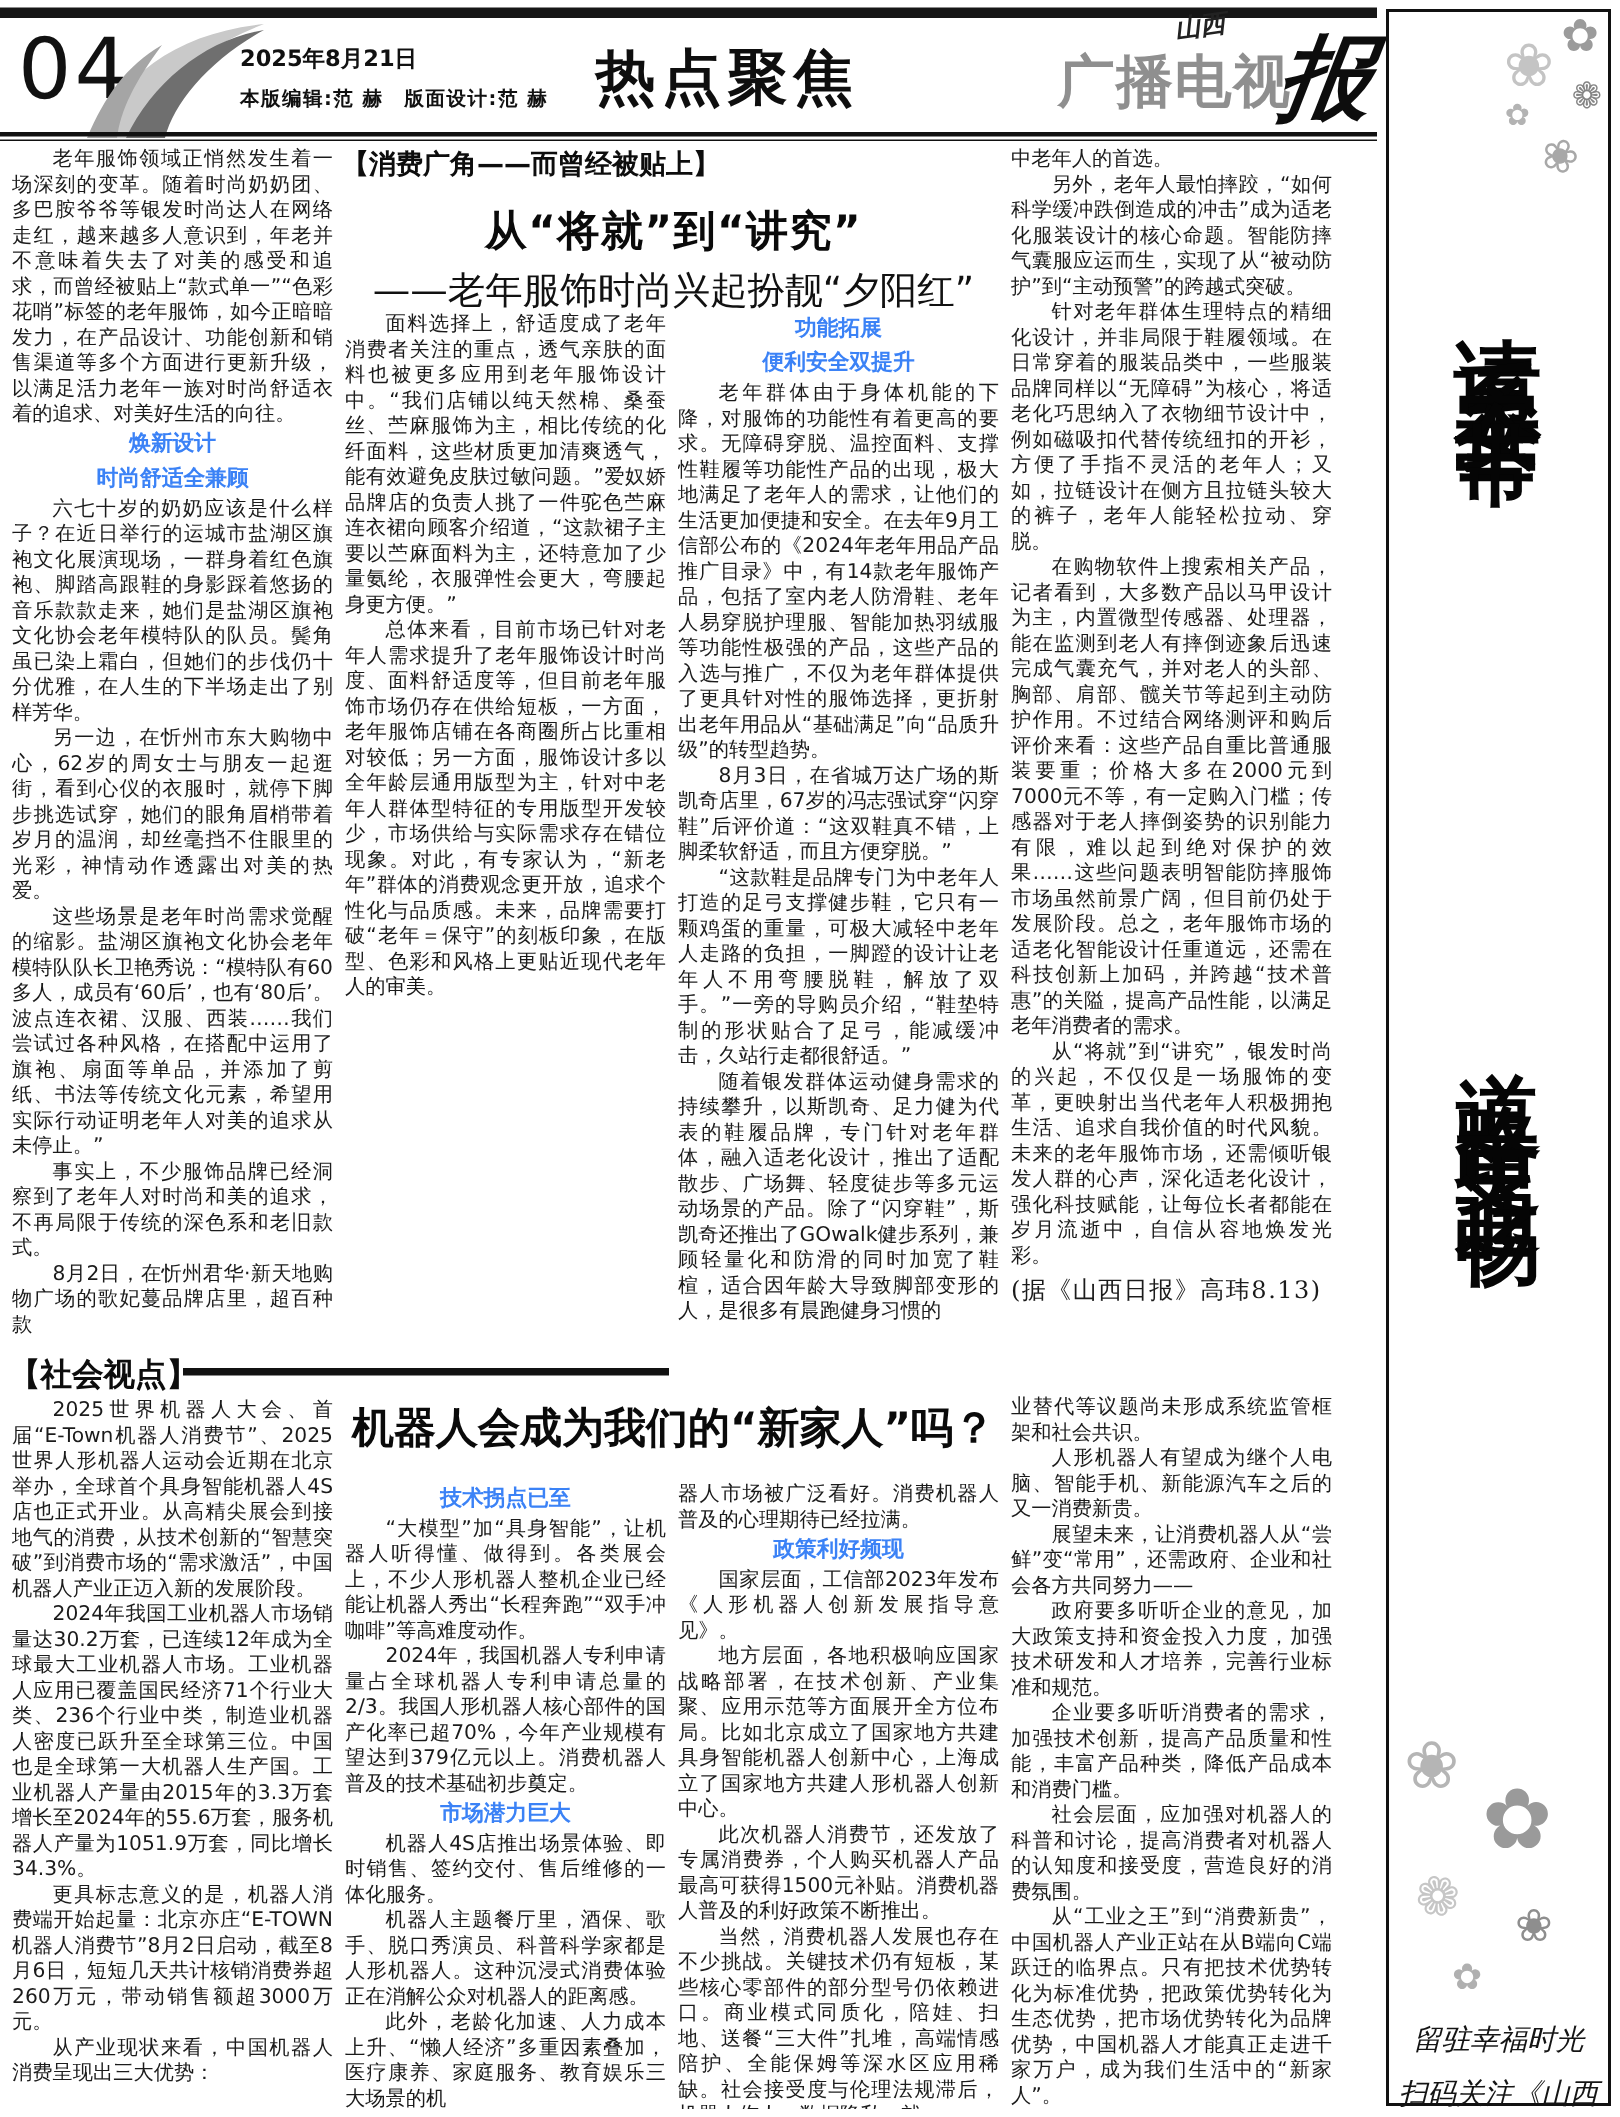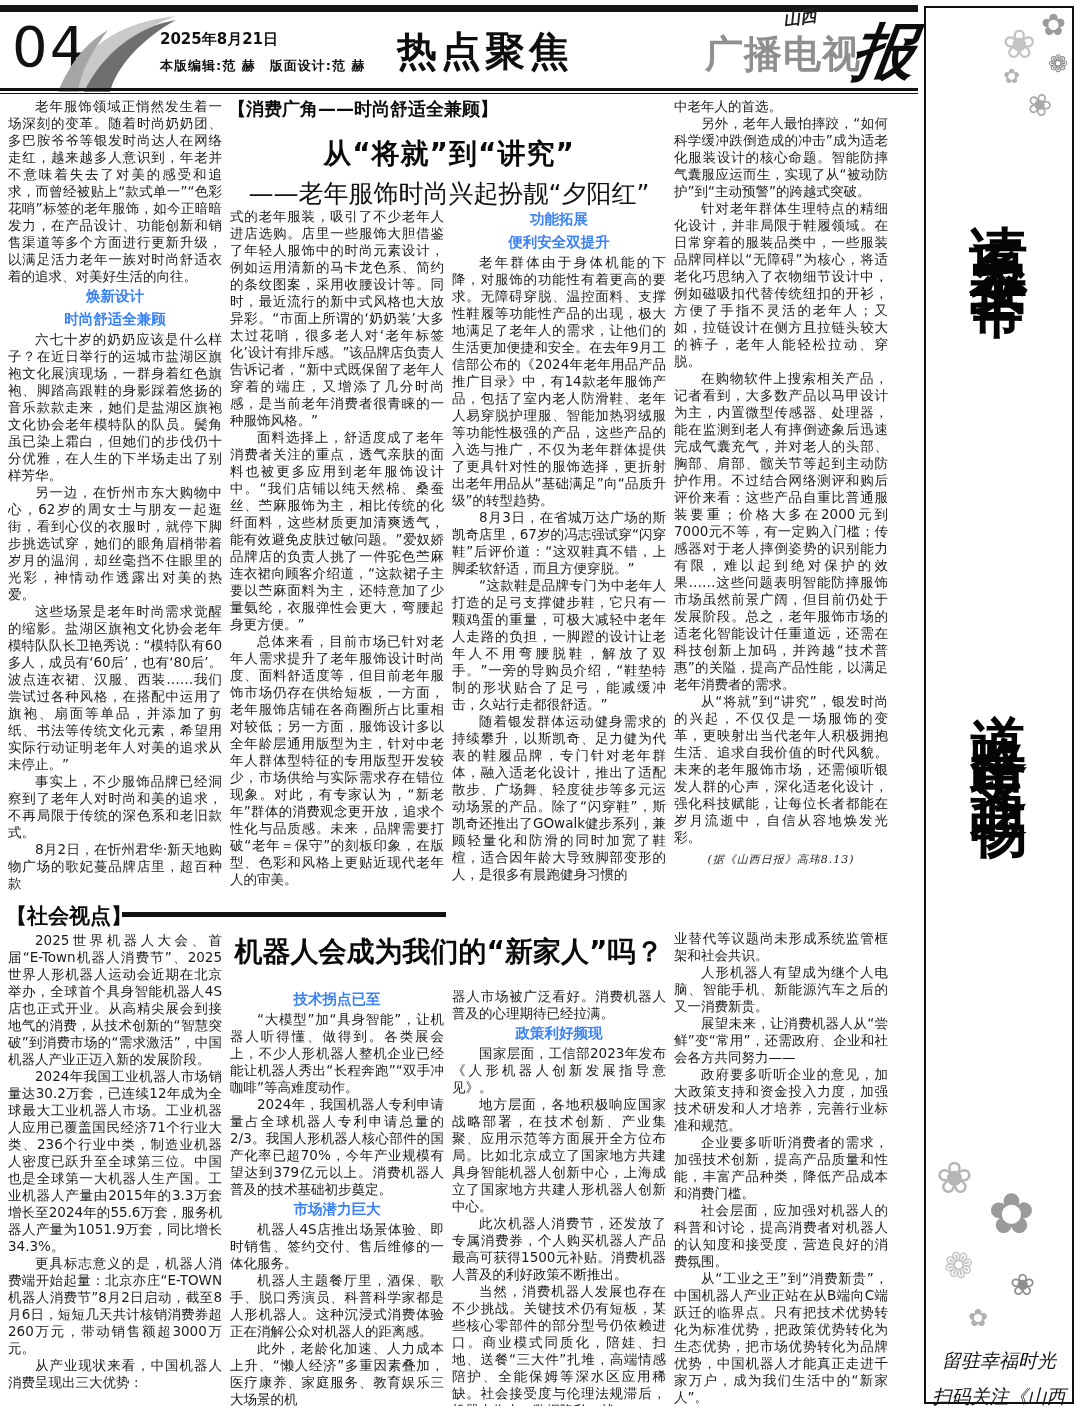--- a/index.html
+++ b/index.html
@@ -22,22 +22,22 @@
            font-size:62px;font-weight:800;color:#0d0d0d;transform:skewX(-8deg);}
   .double-rule{position:absolute;left:0;top:88px;width:918px;height:2px;
                border-top:3px solid #111;border-bottom:1px solid #111;}
   
   .col{position:absolute;width:214px;font-size:13.5px;line-height:17px;text-align:justify;
        overflow:hidden;color:#1b1b1b;}
   .blk{margin:0;}
   .blk-p{text-indent:2em;}
   .blk-c{text-indent:0;}
   .blk-h{font-weight:700;text-align:center;text-indent:0;font-size:14.5px;padding:3px 0;color:#3b82f6;}
-  .blk-sign{text-align:center;font-family:"DejaVu Serif",serif;font-style:italic;
-            font-size:11px;padding-top:5px;letter-spacing:1px;}
+  .blk-sign{text-align:left;font-family:"DejaVu Serif",serif;
+            font-size:16px;padding-top:5px;letter-spacing:1px;}
   .blk-cap{text-align:center;font-family:"DejaVu Serif",serif;font-style:italic;
            font-size:19px;line-height:1.9;color:#141414;text-indent:0;}
   
   .s1-head{position:absolute;left:228px;top:97px;width:442px;text-align:center;}
   .kicker{text-align:left;font-size:18px;font-weight:700;color:#0d0d0d;}
   .s1-title{font-size:28px;font-weight:800;letter-spacing:1px;color:#0a0a0a;margin-top:14px;}
   .s1-sub{font-size:25px;font-weight:500;color:#111;margin-top:4px;}
   .s1c1{left:8px;top:98px;height:800px;}
   .s1c2{left:230px;top:208px;height:688px;}
   .s1c3{left:452px;top:208px;height:688px;}
@@ -90,36 +90,35 @@
   </div>
   <div class="section-title">热点聚焦</div>
   <div class="masthead">
     <div class="mh-region">山西</div>
     <div class="mh-name">广播电视</div>
     <div class="mh-last">报</div>
   </div>
   <div class="double-rule"></div>
 
   <div class="s1-head">
-    <div class="kicker">【消费广角——时尚舒适全兼顾】</div>
+    <div class="kicker">【消费广角——而曾经被贴上】</div>
     <div class="s1-title">从“将就”到“讲究”</div>
     <div class="s1-sub">——老年服饰时尚兴起扮靓“夕阳红”</div>
   </div>
   <div class="col s1c1">
       <div class="blk blk-p">老年服饰领域正悄然发生着一场深刻的变革。随着时尚奶奶团、多巴胺爷爷等银发时尚达人在网络走红，越来越多人意识到，年老并不意味着失去了对美的感受和追求，而曾经被贴上“款式单一”“色彩花哨”标签的老年服饰，如今正暗暗发力，在产品设计、功能创新和销售渠道等多个方面进行更新升级，以满足活力老年一族对时尚舒适衣着的追求、对美好生活的向往。</div>
       <div class="blk blk-h">焕新设计</div>
       <div class="blk blk-h">时尚舒适全兼顾</div>
       <div class="blk blk-p">六七十岁的奶奶应该是什么样子？在近日举行的运城市盐湖区旗袍文化展演现场，一群身着红色旗袍、脚踏高跟鞋的身影踩着悠扬的音乐款款走来，她们是盐湖区旗袍文化协会老年模特队的队员。鬓角虽已染上霜白，但她们的步伐仍十分优雅，在人生的下半场走出了别样芳华。</div>
       <div class="blk blk-p">另一边，在忻州市东大购物中心，62岁的周女士与朋友一起逛街，看到心仪的衣服时，就停下脚步挑选试穿，她们的眼角眉梢带着岁月的温润，却丝毫挡不住眼里的光彩，神情动作透露出对美的热爱。</div>
       <div class="blk blk-p">这些场景是老年时尚需求觉醒的缩影。盐湖区旗袍文化协会老年模特队队长卫艳秀说：“模特队有60多人，成员有‘60后’，也有‘80后’。波点连衣裙、汉服、西装……我们尝试过各种风格，在搭配中运用了旗袍、扇面等单品，并添加了剪纸、书法等传统文化元素，希望用实际行动证明老年人对美的追求从未停止。”</div>
       <div class="blk blk-p">事实上，不少服饰品牌已经洞察到了老年人对时尚和美的追求，不再局限于传统的深色系和老旧款式。</div>
       <div class="blk blk-p">8月2日，在忻州君华·新天地购物广场的歌妃蔓品牌店里，超百种款</div>
     </div>
   <div class="col s1c2">
-      <div class="blk blk-c">式的老年服装，吸引了不少老年人进店选购。店里一些服饰大胆借鉴了年轻人服饰中的时尚元素设计，例如运用清新的马卡龙色系、简约的条纹图案，采用收腰设计等。同时，最近流行的新中式风格也大放异彩。“市面上所谓的‘奶奶装’大多太过花哨，很多老人对‘老年标签化’设计有排斥感。”该品牌店负责人告诉记者，“新中式既保留了老年人穿着的端庄，又增添了几分时尚感，是当前老年消费者很青睐的一种服饰风格。”</div>
       <div class="blk blk-p">面料选择上，舒适度成了老年消费者关注的重点，透气亲肤的面料也被更多应用到老年服饰设计中。“我们店铺以纯天然棉、桑蚕丝、苎麻服饰为主，相比传统的化纤面料，这些材质更加清爽透气，能有效避免皮肤过敏问题。”爱奴娇品牌店的负责人挑了一件驼色苎麻连衣裙向顾客介绍道，“这款裙子主要以苎麻面料为主，还特意加了少量氨纶，衣服弹性会更大，弯腰起身更方便。”</div>
       <div class="blk blk-p">总体来看，目前市场已针对老年人需求提升了老年服饰设计时尚度、面料舒适度等，但目前老年服饰市场仍存在供给短板，一方面，老年服饰店铺在各商圈所占比重相对较低；另一方面，服饰设计多以全年龄层通用版型为主，针对中老年人群体型特征的专用版型开发较少，市场供给与实际需求存在错位现象。对此，有专家认为，“新老年”群体的消费观念更开放，追求个性化与品质感。未来，品牌需要打破“老年＝保守”的刻板印象，在版型、色彩和风格上更贴近现代老年人的审美。</div>
     </div>
   <div class="col s1c3">
       <div class="blk blk-h">功能拓展</div>
       <div class="blk blk-h">便利安全双提升</div>
       <div class="blk blk-p">老年群体由于身体机能的下降，对服饰的功能性有着更高的要求。无障碍穿脱、温控面料、支撑性鞋履等功能性产品的出现，极大地满足了老年人的需求，让他们的生活更加便捷和安全。在去年9月工信部公布的《2024年老年用品产品推广目录》中，有14款老年服饰产品，包括了室内老人防滑鞋、老年人易穿脱护理服、智能加热羽绒服等功能性极强的产品，这些产品的入选与推广，不仅为老年群体提供了更具针对性的服饰选择，更折射出老年用品从“基础满足”向“品质升级”的转型趋势。</div>
       <div class="blk blk-p">8月3日，在省城万达广场的斯凯奇店里，67岁的冯志强试穿“闪穿鞋”后评价道：“这双鞋真不错，上脚柔软舒适，而且方便穿脱。”</div>
       <div class="blk blk-p">“这款鞋是品牌专门为中老年人打造的足弓支撑健步鞋，它只有一颗鸡蛋的重量，可极大减轻中老年人走路的负担，一脚蹬的设计让老年人不用弯腰脱鞋，解放了双手。”一旁的导购员介绍，“鞋垫特制的形状贴合了足弓，能减缓冲击，久站行走都很舒适。”</div>
       <div class="blk blk-p">随着银发群体运动健身需求的持续攀升，以斯凯奇、足力健为代表的鞋履品牌，专门针对老年群体，融入适老化设计，推出了适配散步、广场舞、轻度徒步等多元运动场景的产品。除了“闪穿鞋”，斯凯奇还推出了GOwalk健步系列，兼顾轻量化和防滑的同时加宽了鞋楦，适合因年龄大导致脚部变形的人，是很多有晨跑健身习惯的</div>

